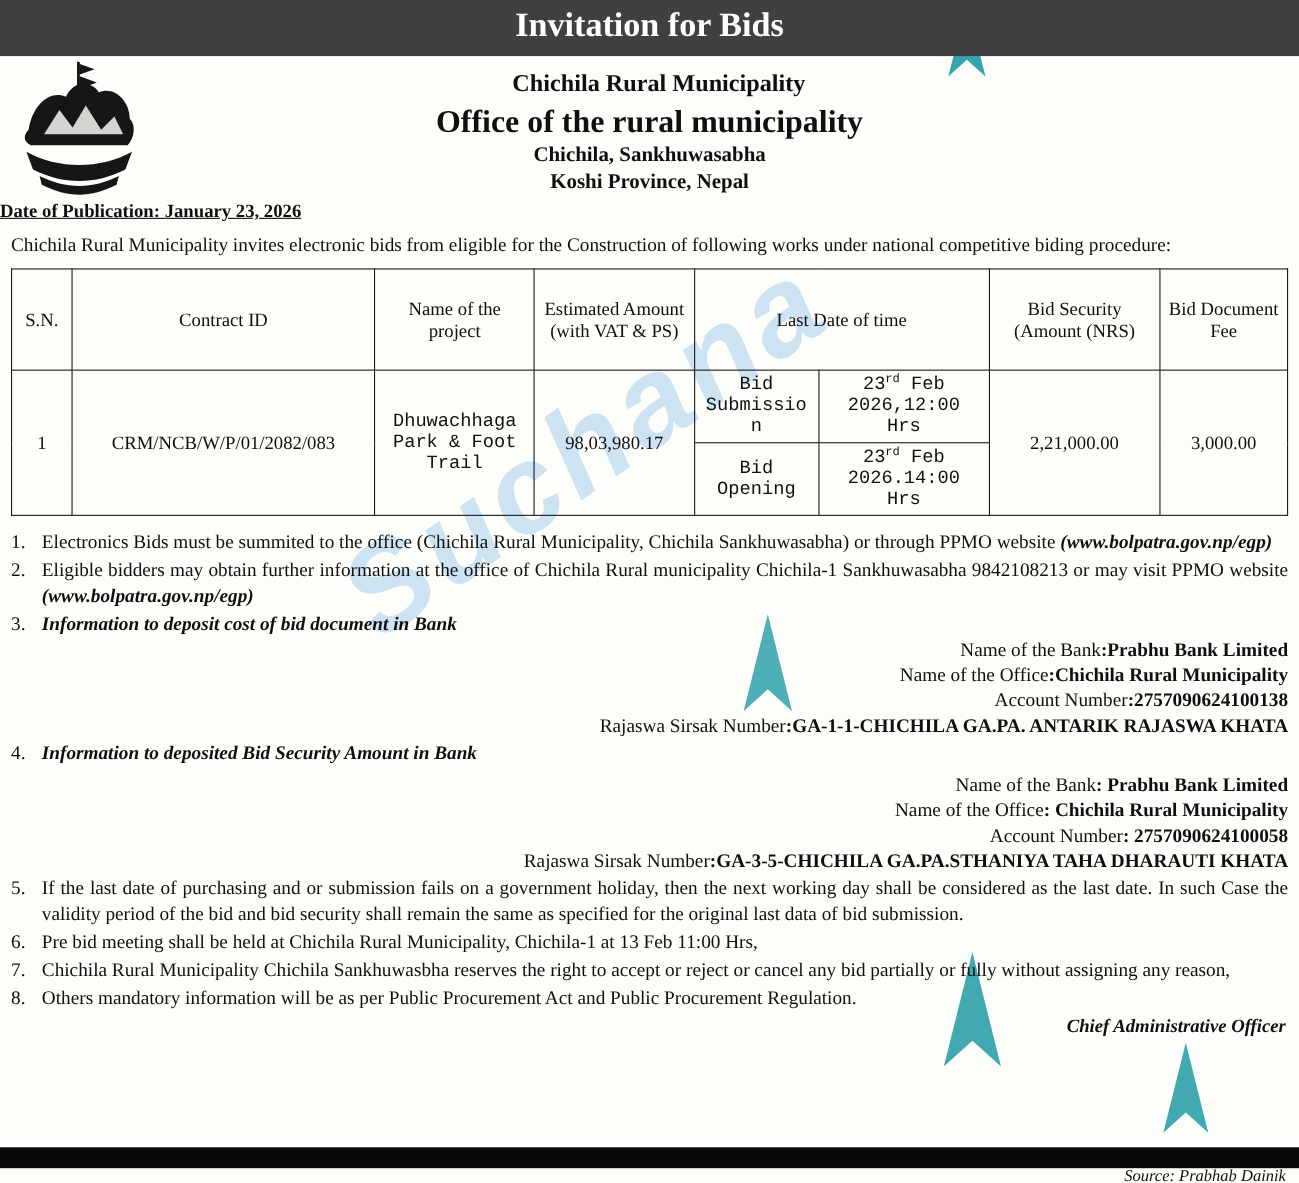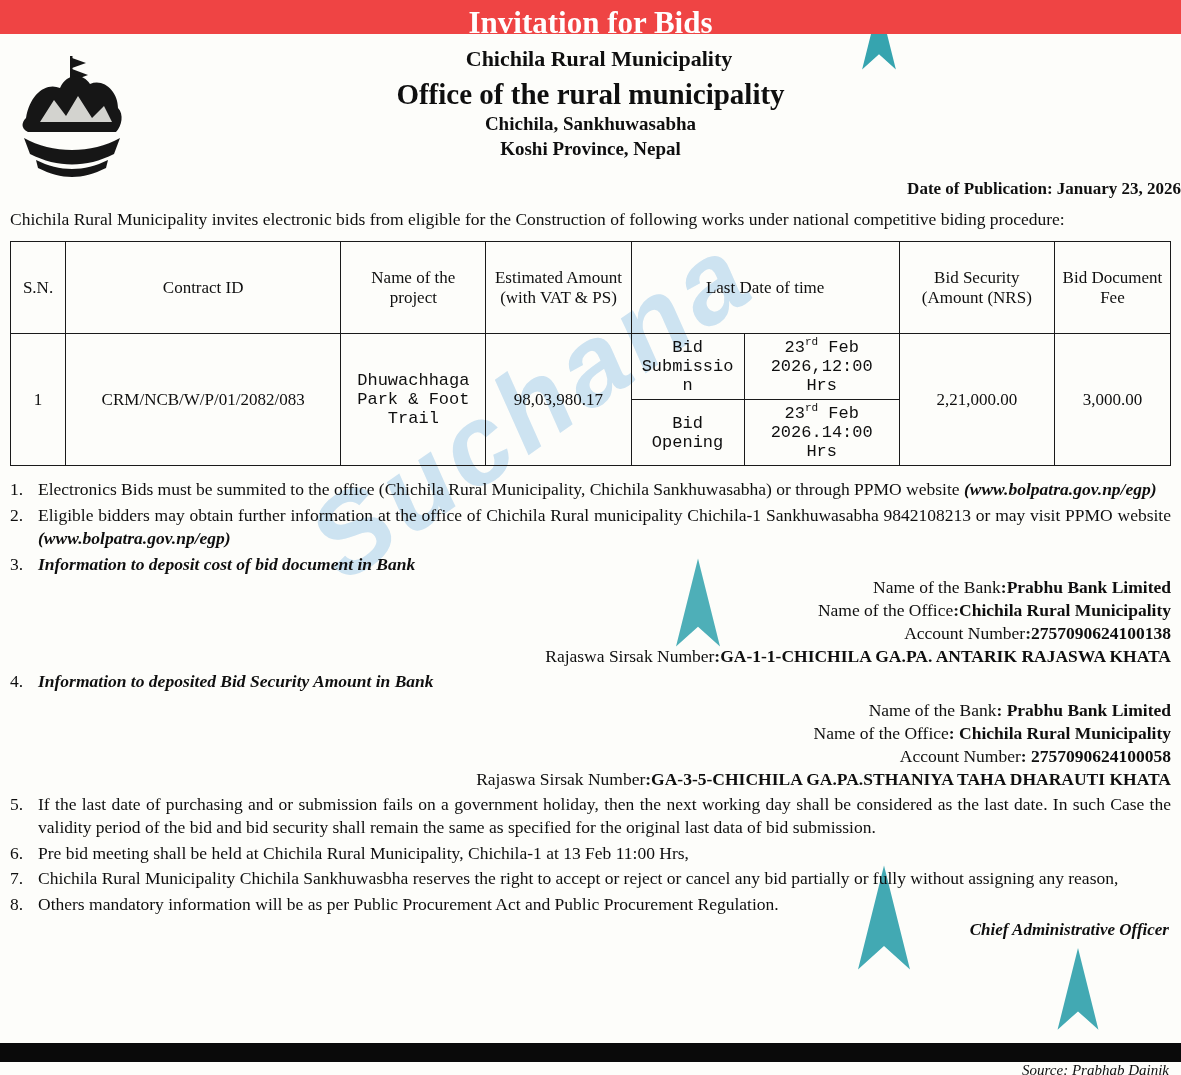--- a/index.html
+++ b/index.html
@@ -15,28 +15,28 @@
     position:absolute;left:285px;top:500px;
     font-family:"Liberation Sans", sans-serif;
     font-size:112px;font-weight:bold;font-style:italic;letter-spacing:6px;
     color:rgba(125,185,225,0.38);
     transform:rotate(-35deg);transform-origin:left top;
     white-space:nowrap;
   }
   
   .content{position:relative;z-index:1;}
   .title-bar{
-    height:34px;line-height:46px;background:#ef4444;color:#ffffff;
+    height:51px;line-height:46px;background:#404040;color:#ffffff;
     text-align:center;font-size:31px;font-weight:bold;
   }
   .logo{position:absolute;left:16px;top:56px;}
   .org-name{text-align:center;font-size:22px;font-weight:bold;margin-top:12px;padding-left:17px;}
   .office-title{text-align:center;font-size:29px;font-weight:bold;margin-top:6px;}
   .addr{text-align:center;font-size:19px;font-weight:bold;line-height:25px;}
-  .pub-date{text-align:right;font-size:17px;font-weight:bold;margin-top:18px;}
+  .pub-date{text-align:left;font-size:17px;font-weight:bold;margin-top:4px;text-decoration:underline;}
   .intro{font-size:17.5px;line-height:24px;margin:8px 10px 0;text-align:justify;}
 
   table.bid{
     border-collapse:collapse;table-layout:fixed;width:1161px;margin:10px 10px 0;
     font-size:17px;background:transparent;
   }
   table.bid th, table.bid td{
     border:1.6px solid #1a1a1a;padding:4px 6px;vertical-align:middle;
     text-align:center;font-weight:normal;word-wrap:break-word;
   }

